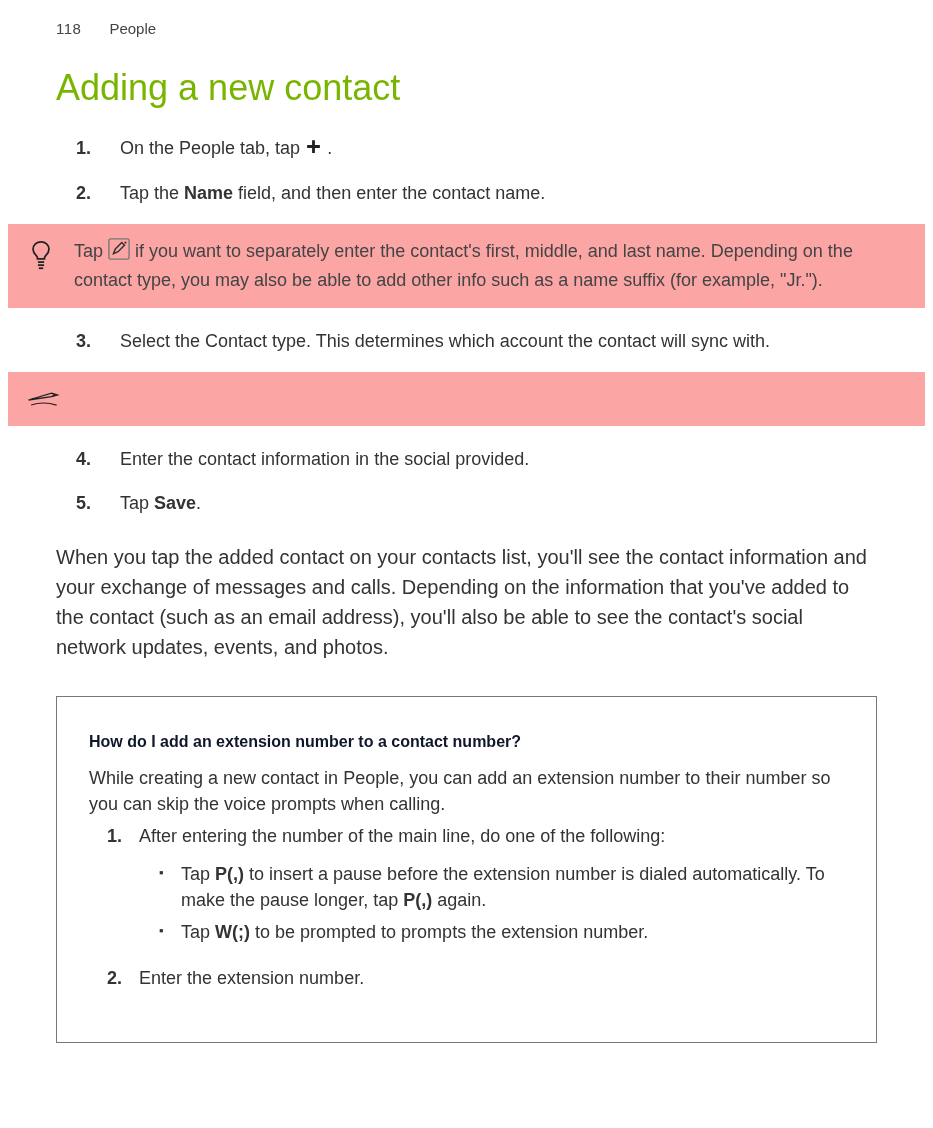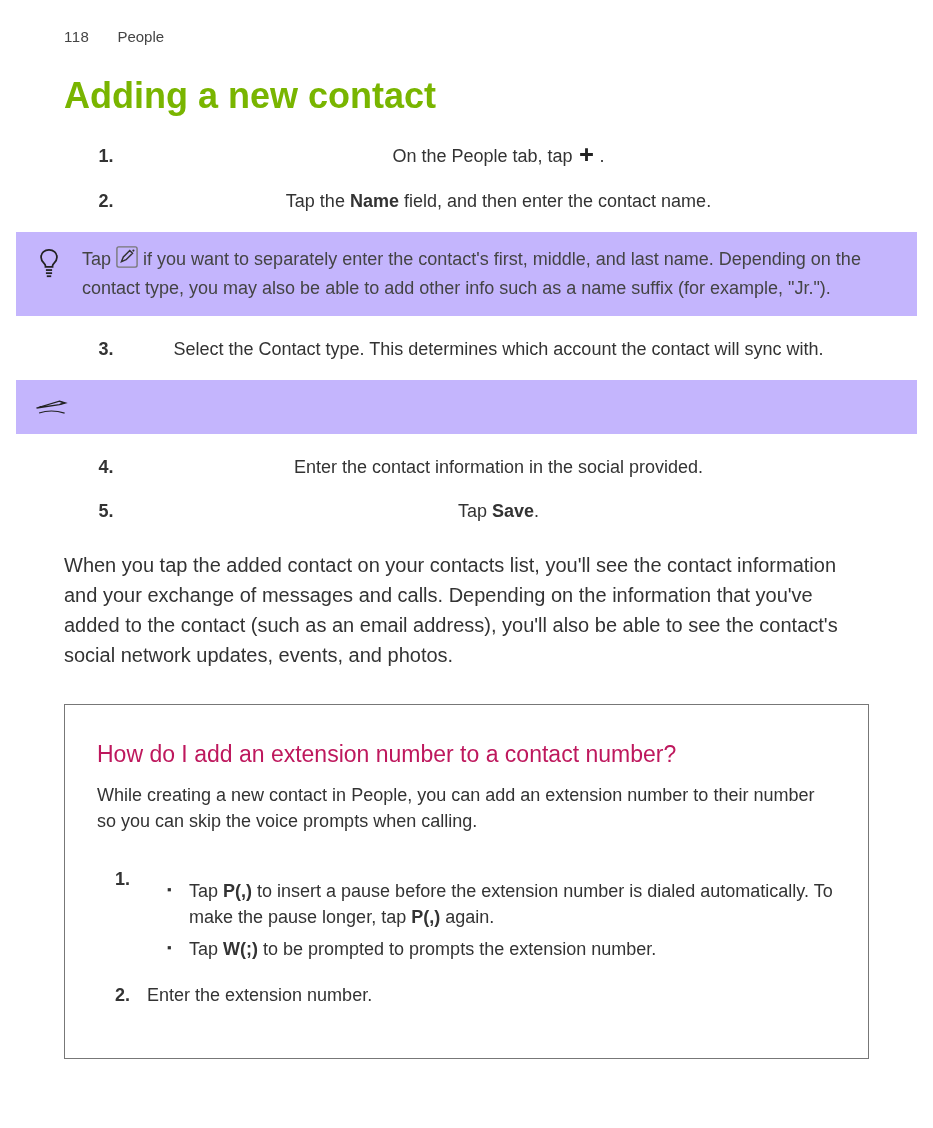--- a/index.html
+++ b/index.html
@@ -1,38 +1,38 @@
 <!DOCTYPE html>
 <html><head>
 <meta charset="utf-8">
 <style>
   * { box-sizing: border-box; margin: 0; padding: 0; }
   html, body { width: 933px; background: #fff; font-family: "Segoe UI", Arial, sans-serif; color: #333; }
-  .page { width: 933px; padding: 16px; }
+  .page { width: 933px; padding: 8px; }
   .header { display: flex; align-items: baseline; gap: 28px; padding: 12px 0 0 48px; font-size: 15px; color: #444; }
   .header .pn { letter-spacing: 0.5px; }
-  h1.title { font-size: 36px; font-weight: 700; color: #79b500; padding: 30px 48px 26px 48px; }
+  h1.title { font-size: 36px; font-weight: 400; color: #79b500; padding: 30px 48px 26px 48px; }
   .content { padding: 0 48px; }
-  ol.main { list-style: none; counter-reset: step; text-align: center; }
+  ol.main { list-style: none; counter-reset: step; }
   ol.main > li { counter-increment: step; display: flex; margin-bottom: 18px; font-size: 18px; color: #333; line-height: 1.45; }
   ol.main > li::before { content: counter(step) "."; font-weight: 700; width: 44px; flex: 0 0 44px; padding-left: 20px; }
   ol.main > li .step-body { flex: 1; }
   .bold { font-weight: 700; }
-  .callout { background: #c4b5fd; padding: 14px 48px 14px 18px; display: flex; gap: 18px; margin: 16px 0 20px 0; }
+  .callout { background: #fca5a5; padding: 14px 48px 14px 18px; display: flex; gap: 18px; margin: 16px 0 20px 0; }
   .callout .co-icon { flex: 0 0 30px; display: flex; align-items: flex-start; justify-content: center; padding-top: 2px; }
   .callout .co-text { font-size: 18px; color: #444; line-height: 1.45; }
   .para { font-size: 20px; color: #333; line-height: 1.5; padding: 8px 48px 24px 48px; }
   .inline-icon { display:inline-block; vertical-align: middle; }
   .plus-icon svg { width: 17px; height: 17px; }
   .edit-icon svg { width: 22px; height: 22px; }
   .tip-icon svg { width: 22px; height: 30px; }
   .note-icon svg { width: 34px; height: 24px; }
   .faq-box { margin: 10px 48px 40px 48px; border: 1px solid #777; padding: 36px 32px 36px 32px; }
-  .faq-box h2 { font-size: 23px; font-weight: 400; color: #be185d; margin-bottom: 14px; }
-  .faq-box p.intro { font-size: 18px; color: #333; line-height: 1.45; margin-bottom: 32px; }
+  .faq-box h2 { font-size: 16px; font-weight: 700; color: #0f172a; margin-bottom: 14px; }
+  .faq-box p.intro { font-size: 18px; color: #333; line-height: 1.45; margin-bottom: 6px; }
   .faq-box ol.sub { list-style: none; counter-reset: sub; padding-left: 18px; }
   .faq-box ol.sub > li { counter-increment: sub; display: flex; margin-bottom: 14px; font-size: 18px; line-height: 1.45; }
   .faq-box ol.sub > li::before { content: counter(sub) "."; font-weight: 700; width: 32px; flex: 0 0 32px; }
   .faq-box ul.bul { list-style: none; padding-left: 20px; margin-top: 12px; }
   .faq-box ul.bul > li { font-size: 18px; line-height: 1.45; margin-bottom: 6px; display: flex; }
   .faq-box ul.bul > li::before { content: "▪"; width: 22px; flex: 0 0 22px; font-size: 13px; padding-top: 3px; }
 </style>
 </head>
 <body>
 
@@ -120,20 +120,21 @@
   </div>
 
   <p class="para">When you tap the added contact on your contacts list, you'll see the contact information and your exchange of messages and calls. Depending on the information that you've added to the contact (such as an email address), you'll also be able to see the contact's social network updates, events, and photos.</p>
 
   <div class="faq-box">
     <h2>How do I add an extension number to a contact number?</h2>
     <p class="intro">While creating a new contact in People, you can add an extension number to their number so you can skip the voice prompts when calling.</p>
     <ol class="sub">
       <li>
         <div style="flex:1">
+          <span>After entering the number of the main line, do one of the following:</span>
           <ul class="bul">
             <li>
               <div>
                 <span>Tap </span><span class="bold">P(,)</span><span> to insert a pause before the extension number is dialed automatically. To make the pause longer, tap </span><span class="bold">P(,)</span><span> again.</span>
               </div>
             </li>
             <li>
               <div>
                 <span>Tap </span><span class="bold">W(;)</span><span> to be prompted to prompts the extension number.</span>
               </div>

